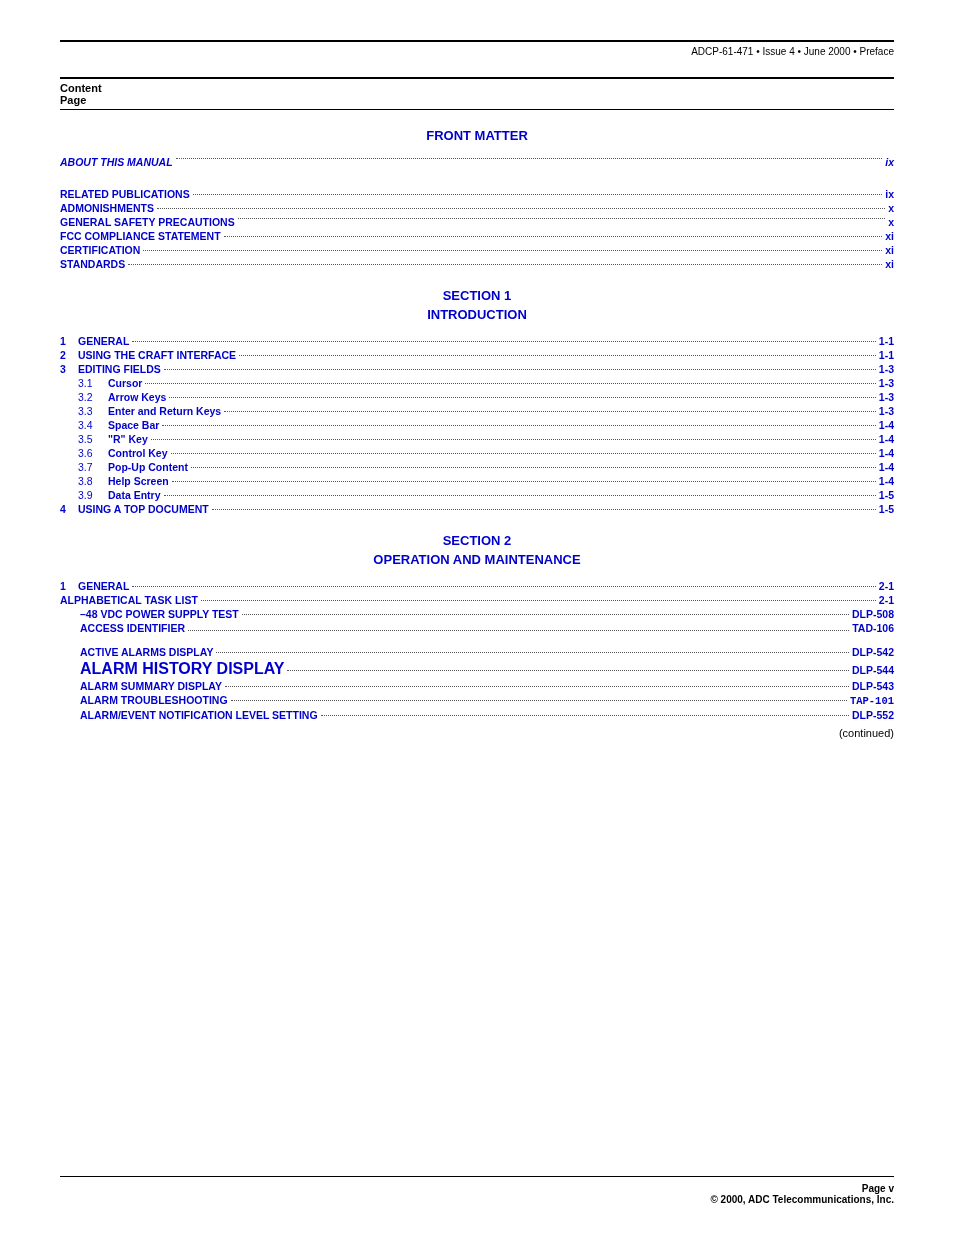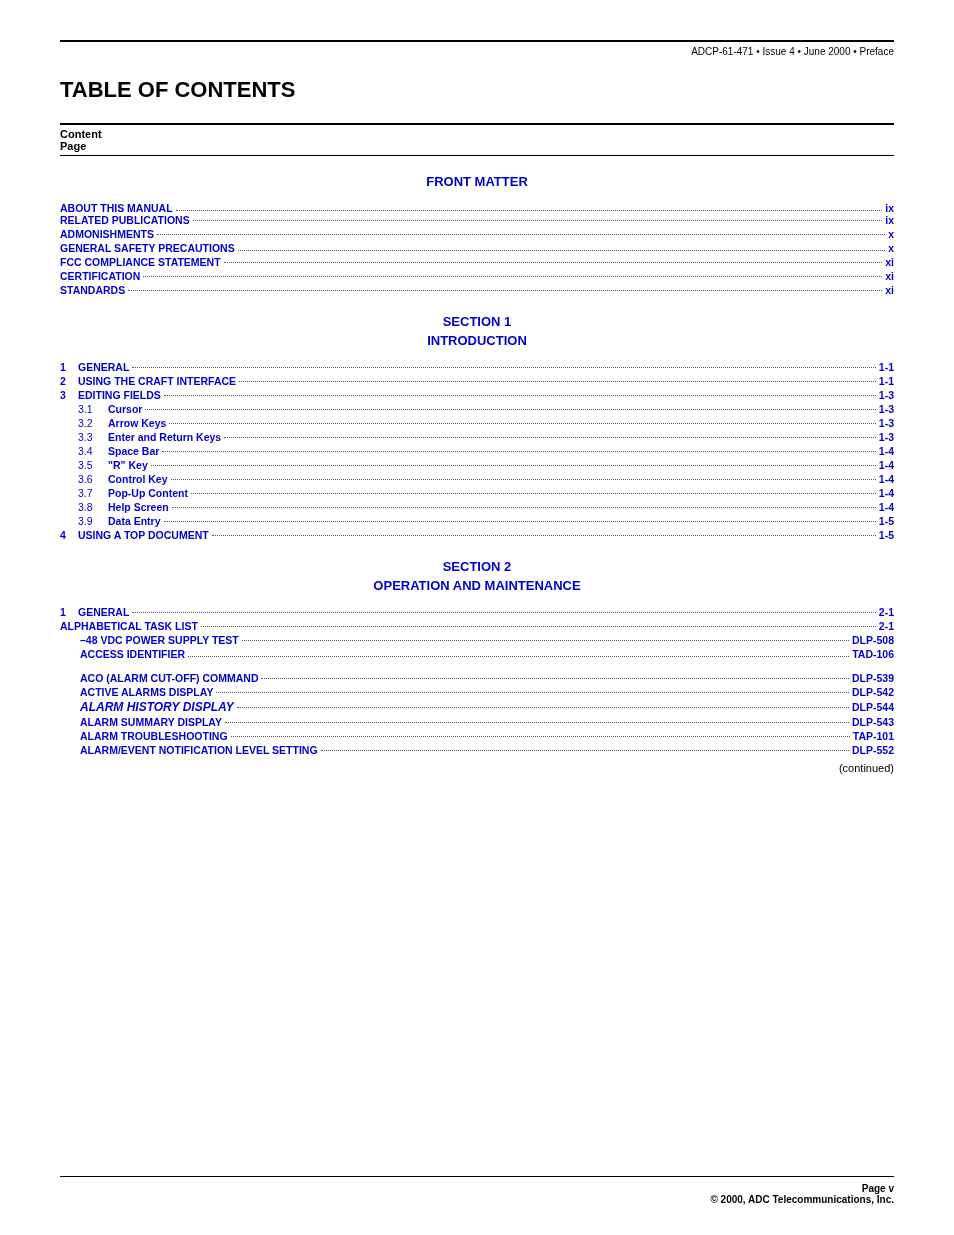--- a/index.html
+++ b/index.html
@@ -79,47 +79,46 @@
       margin-top: 6px;
     }
   </style>
 </head>
 <body>
 
 <div class="page">
   <div class="header-line"></div>
   <div class="header-text">ADCP-61-471 • Issue 4 • June 2000 • Preface</div>
 
-  <div class="title">TABLE OF CONTENTS</div>
 
   <div class="table-header">
     <span>Content</span>
     <span>Page</span>
   </div>
 
   <div class="section-heading">
     <span>FRONT MATTER</span>
   </div>
   <div id="front-matter-entries">
-      <div style="display: flex; align-items: flex-end; margin-bottom: 0; font-size: 10.5px; padding-left: 0px;">
+      <div style="display: flex; align-items: center; margin-bottom: 20px; font-size: 10.5px; padding-left: 0px; font-style: italic;">
         <span style="color: rgb(0, 0, 204); font-weight: bold; font-size: 10.5px; white-space: nowrap; flex-shrink: 0;">ABOUT THIS MANUAL</span>
         <span style="flex: 1 1 0%; border-bottom: 1px dotted rgb(85, 85, 85); margin: 0px 3px; position: relative; top: -3px; min-width: 10px;"></span>
         <span style="color: rgb(0, 0, 204); font-weight: bold; font-size: 10.5px; white-space: nowrap; flex-shrink: 0;">ix</span>
       </div>
       <div style="display: flex; align-items: baseline; margin-bottom: 2px; font-size: 10.5px; padding-left: 0px;">
         <span style="color: rgb(0, 0, 204); font-weight: bold; font-size: 10.5px; white-space: nowrap; flex-shrink: 0;">RELATED PUBLICATIONS</span>
         <span style="flex: 1 1 0%; border-bottom: 1px dotted rgb(85, 85, 85); margin: 0px 3px; position: relative; top: -3px; min-width: 10px;"></span>
         <span style="color: rgb(0, 0, 204); font-weight: bold; font-size: 10.5px; white-space: nowrap; flex-shrink: 0;">ix</span>
       </div>
       <div style="display: flex; align-items: baseline; margin-bottom: 2px; font-size: 10.5px; padding-left: 0px;">
         <span style="color: rgb(0, 0, 204); font-weight: bold; font-size: 10.5px; white-space: nowrap; flex-shrink: 0;">ADMONISHMENTS</span>
         <span style="flex: 1 1 0%; border-bottom: 1px dotted rgb(85, 85, 85); margin: 0px 3px; position: relative; top: -3px; min-width: 10px;"></span>
         <span style="color: rgb(0, 0, 204); font-weight: bold; font-size: 10.5px; white-space: nowrap; flex-shrink: 0;">x</span>
       </div>
-      <div style="display: flex; align-items: flex-end; margin-bottom: 2px; font-size: 10.5px; padding-left: 0px;">
+      <div style="display: flex; align-items: center; margin-bottom: 2px; font-size: 10.5px; padding-left: 0px;">
         <span style="color: rgb(0, 0, 204); font-weight: bold; font-size: 10.5px; white-space: nowrap; flex-shrink: 0;">GENERAL SAFETY PRECAUTIONS</span>
         <span style="flex: 1 1 0%; border-bottom: 1px dotted rgb(85, 85, 85); margin: 0px 3px; position: relative; top: -3px; min-width: 10px;"></span>
         <span style="color: rgb(0, 0, 204); font-weight: bold; font-size: 10.5px; white-space: nowrap; flex-shrink: 0;">x</span>
       </div>
       <div style="display: flex; align-items: baseline; margin-bottom: 2px; font-size: 10.5px; padding-left: 0px;">
         <span style="color: rgb(0, 0, 204); font-weight: bold; font-size: 10.5px; white-space: nowrap; flex-shrink: 0;">FCC COMPLIANCE STATEMENT</span>
         <span style="flex: 1 1 0%; border-bottom: 1px dotted rgb(85, 85, 85); margin: 0px 3px; position: relative; top: -3px; min-width: 10px;"></span>
         <span style="color: rgb(0, 0, 204); font-weight: bold; font-size: 10.5px; white-space: nowrap; flex-shrink: 0;">xi</span>
       </div>
       <div style="display: flex; align-items: baseline; margin-bottom: 2px; font-size: 10.5px; padding-left: 0px;">
@@ -248,43 +247,38 @@
         <span style="color: rgb(0, 0, 204); font-weight: bold; font-size: 10.5px; white-space: nowrap; flex-shrink: 0;">–48 VDC POWER SUPPLY TEST</span>
         <span style="flex: 1 1 0%; border-bottom: 1px dotted rgb(85, 85, 85); margin: 0px 3px; position: relative; top: -3px; min-width: 10px;"></span>
         <span style="color: rgb(0, 0, 204); font-weight: bold; font-size: 10.5px; white-space: nowrap; flex-shrink: 0;">DLP-508</span>
       </div>
       <div style="display: flex; align-items: flex-end; margin-bottom: 12px; font-size: 10.5px; padding-left: 20px;">
         <span style="color: rgb(0, 0, 204); font-weight: bold; font-size: 10.5px; white-space: nowrap; flex-shrink: 0;">ACCESS IDENTIFIER</span>
         <span style="flex: 1 1 0%; border-bottom: 1px dotted rgb(85, 85, 85); margin: 0px 3px; position: relative; top: -3px; min-width: 10px;"></span>
         <span style="color: rgb(0, 0, 204); font-weight: bold; font-size: 10.5px; white-space: nowrap; flex-shrink: 0;">TAD-106</span>
       </div>
       <div style="display: flex; align-items: baseline; margin-bottom: 2px; font-size: 10.5px; padding-left: 20px;">
-        <span style="color: rgb(0, 0, 204); font-weight: bold; font-size: 10.5px; white-space: nowrap; flex-shrink: 0;">ACO (ALARM CUT-OFF) COMMAND</span>
-        <span style="flex: 1 1 0%; border-bottom: 1px dotted rgb(85, 85, 85); margin: 0px 3px; position: relative; top: -3px; min-width: 10px;"></span>
-        <span style="color: rgb(0, 0, 204); font-weight: bold; font-size: 10.5px; white-space: nowrap; flex-shrink: 0;">DLP-539</span>
-      </div>
-      <div style="display: flex; align-items: baseline; margin-bottom: 2px; font-size: 10.5px; padding-left: 20px;">
         <span style="color: rgb(0, 0, 204); font-weight: bold; font-size: 10.5px; white-space: nowrap; flex-shrink: 0;">ACTIVE ALARMS DISPLAY</span>
         <span style="flex: 1 1 0%; border-bottom: 1px dotted rgb(85, 85, 85); margin: 0px 3px; position: relative; top: -3px; min-width: 10px;"></span>
         <span style="color: rgb(0, 0, 204); font-weight: bold; font-size: 10.5px; white-space: nowrap; flex-shrink: 0;">DLP-542</span>
       </div>
       <div style="display: flex; align-items: baseline; margin-bottom: 2px; font-size: 10.5px; padding-left: 20px;">
-        <span style="color: rgb(0, 0, 204); font-weight: bold; font-size: 12px; white-space: nowrap; flex-shrink: 0; font-style: italic;">ALARM HISTORY DISPLAY</span>
+        <span style="color: rgb(0, 0, 204); font-weight: bold; font-size: 16px; white-space: nowrap; flex-shrink: 0;">ALARM HISTORY DISPLAY</span>
         <span style="flex: 1 1 0%; border-bottom: 1px dotted rgb(85, 85, 85); margin: 0px 3px; position: relative; top: -3px; min-width: 10px;"></span>
         <span style="color: rgb(0, 0, 204); font-weight: bold; font-size: 10.5px; white-space: nowrap; flex-shrink: 0;">DLP-544</span>
       </div>
       <div style="display: flex; align-items: baseline; margin-bottom: 2px; font-size: 10.5px; padding-left: 20px;">
         <span style="color: rgb(0, 0, 204); font-weight: bold; font-size: 10.5px; white-space: nowrap; flex-shrink: 0;">ALARM SUMMARY DISPLAY</span>
         <span style="flex: 1 1 0%; border-bottom: 1px dotted rgb(85, 85, 85); margin: 0px 3px; position: relative; top: -3px; min-width: 10px;"></span>
         <span style="color: rgb(0, 0, 204); font-weight: bold; font-size: 10.5px; white-space: nowrap; flex-shrink: 0;">DLP-543</span>
       </div>
       <div style="display: flex; align-items: baseline; margin-bottom: 2px; font-size: 10.5px; padding-left: 20px;">
         <span style="color: rgb(0, 0, 204); font-weight: bold; font-size: 10.5px; white-space: nowrap; flex-shrink: 0;">ALARM TROUBLESHOOTING</span>
         <span style="flex: 1 1 0%; border-bottom: 1px dotted rgb(85, 85, 85); margin: 0px 3px; position: relative; top: -3px; min-width: 10px;"></span>
-        <span style="color: rgb(0, 0, 204); font-weight: bold; font-size: 10.5px; white-space: nowrap; flex-shrink: 0;">TAP-101</span>
+        <span style="color: rgb(0, 0, 204); font-weight: bold; font-size: 10.5px; white-space: nowrap; flex-shrink: 0; font-family: Liberation Mono, monospace;">TAP-101</span>
       </div>
       <div style="display: flex; align-items: baseline; margin-bottom: 2px; font-size: 10.5px; padding-left: 20px;">
         <span style="color: rgb(0, 0, 204); font-weight: bold; font-size: 10.5px; white-space: nowrap; flex-shrink: 0;">ALARM/EVENT NOTIFICATION LEVEL SETTING</span>
         <span style="flex: 1 1 0%; border-bottom: 1px dotted rgb(85, 85, 85); margin: 0px 3px; position: relative; top: -3px; min-width: 10px;"></span>
         <span style="color: rgb(0, 0, 204); font-weight: bold; font-size: 10.5px; white-space: nowrap; flex-shrink: 0;">DLP-552</span>
       </div>
     </div>
 
   <div class="continued">(continued)</div>
 </div>

